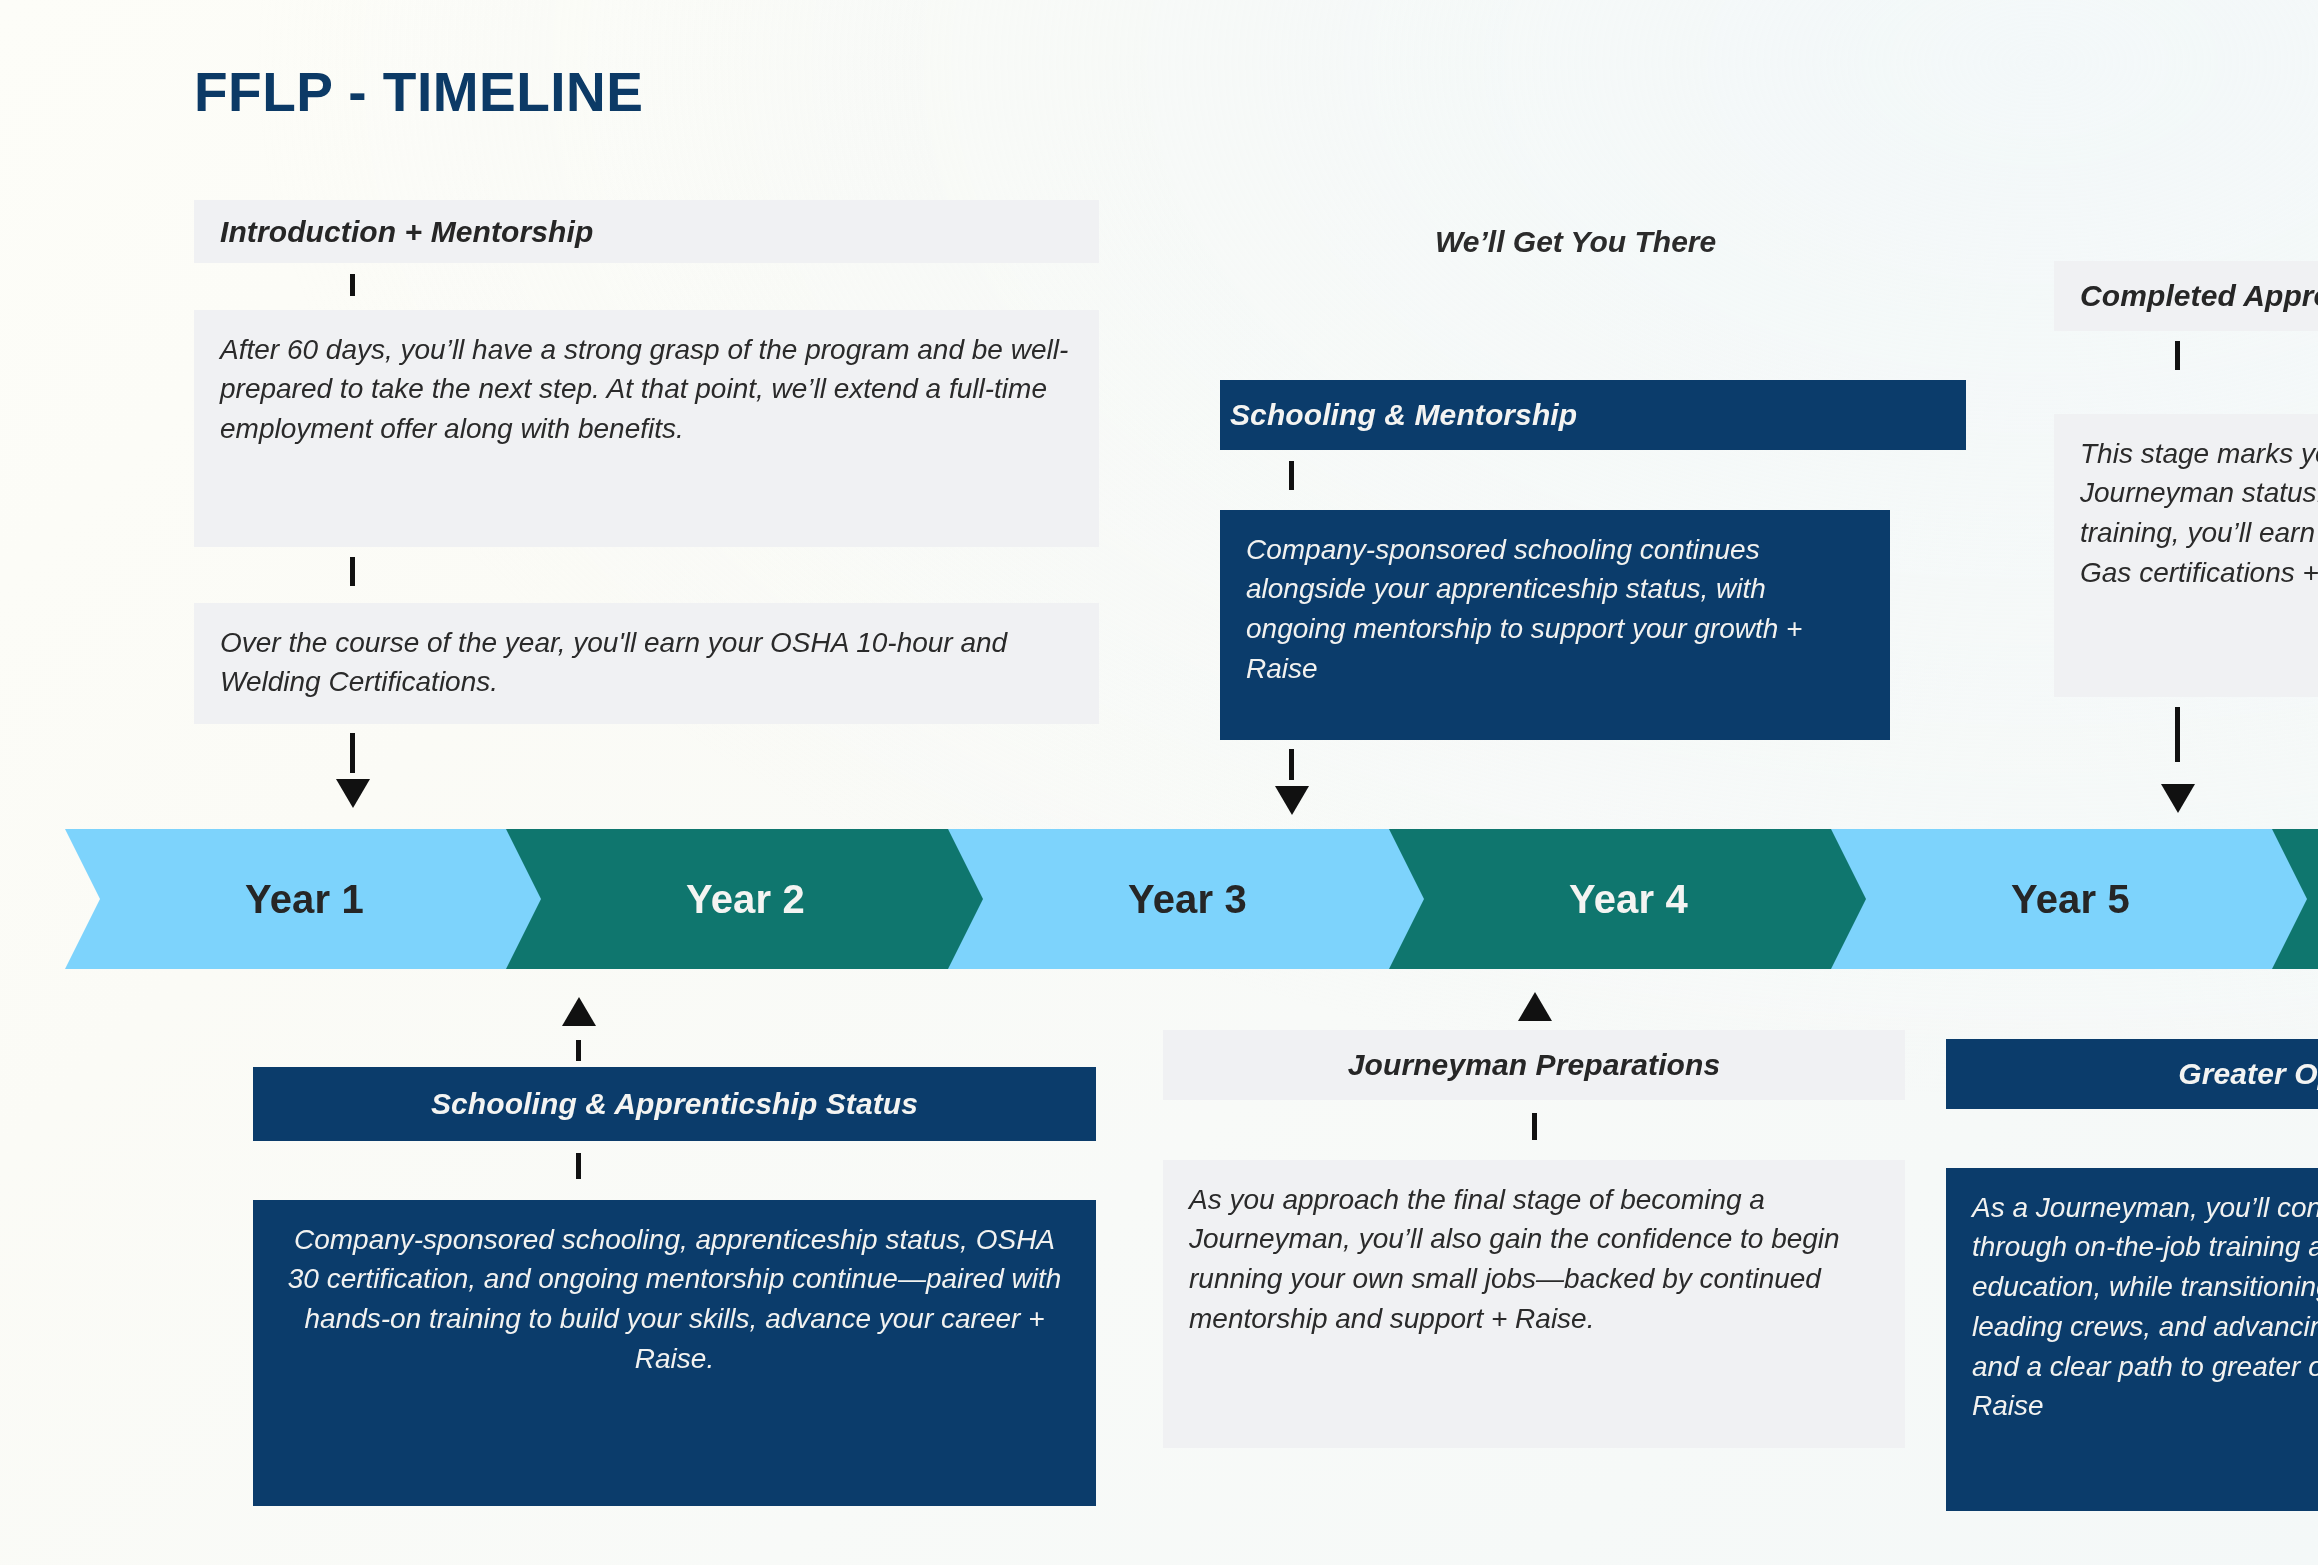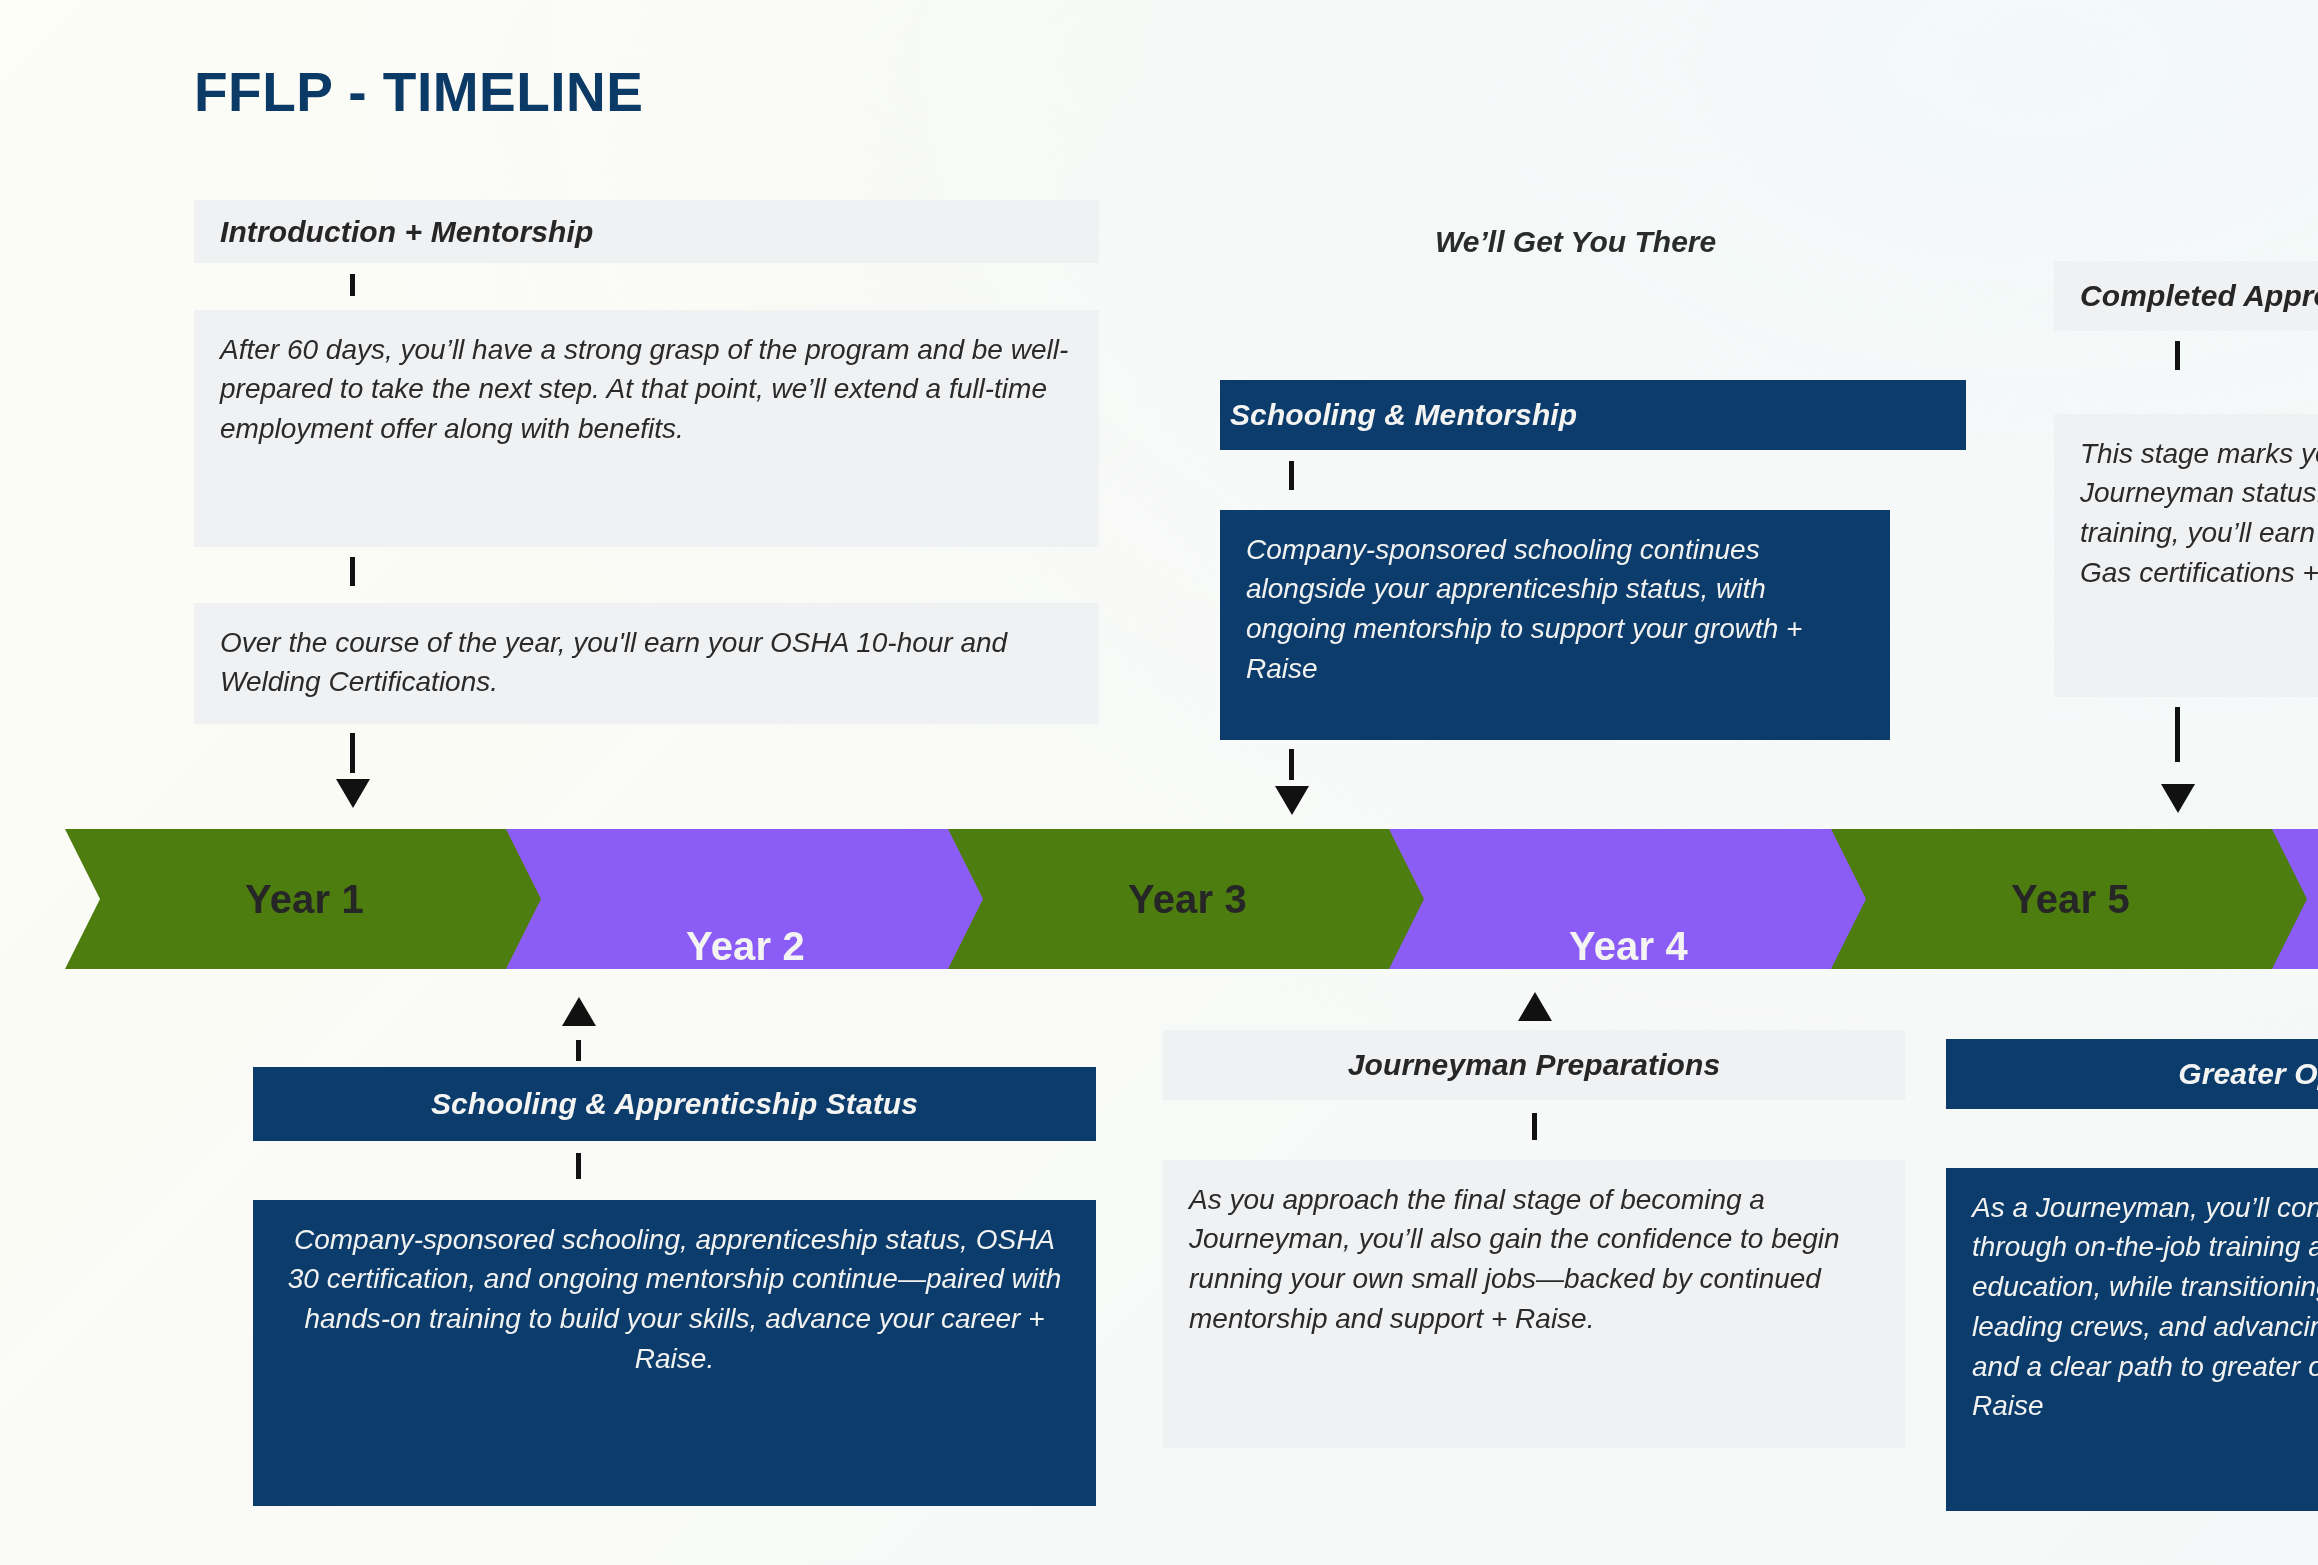--- a/index.html
+++ b/index.html
@@ -63,22 +63,22 @@
   .tri.up{border-left:17px solid transparent;border-right:17px solid transparent;border-bottom:29px solid #111;}
 
   
   #timeline{position:absolute;left:65px;top:829px;height:140px;width:2653px;}
   .chev{
     position:absolute;top:0;height:140px;
     display:flex;align-items:center;justify-content:center;
     clip-path:polygon(0 0, calc(100% - 35px) 0, 100% 50%, calc(100% - 35px) 100%, 0 100%, 35px 50%);
   }
   .chev.first{clip-path:polygon(0 0, calc(100% - 35px) 0, 100% 50%, calc(100% - 35px) 100%, 0 100%, 35px 50%);}
-  .chev.gray{background:#4d7c0f;}
-  .chev.blue{background:#8b5cf6;align-items:flex-end;}
+  .chev.gray{background:#7dd3fc;}
+  .chev.blue{background:#0f766e;}
   .chev .lbl{
     font-size:40px;font-weight:bold;letter-spacing:0.2px;
     white-space:nowrap;
   }
   .chev.gray .lbl{color:#262626;}
   .chev.blue .lbl{color:#f4f4f2;}
 </style>
 </head>
 <body>
 

